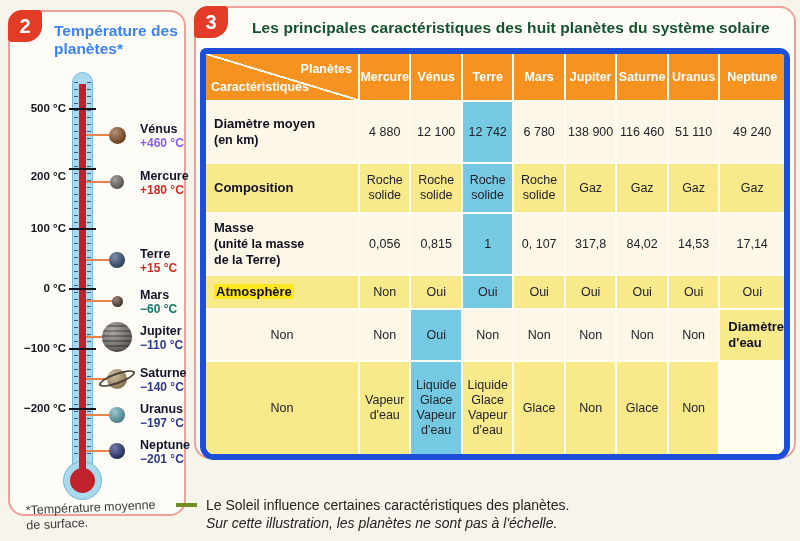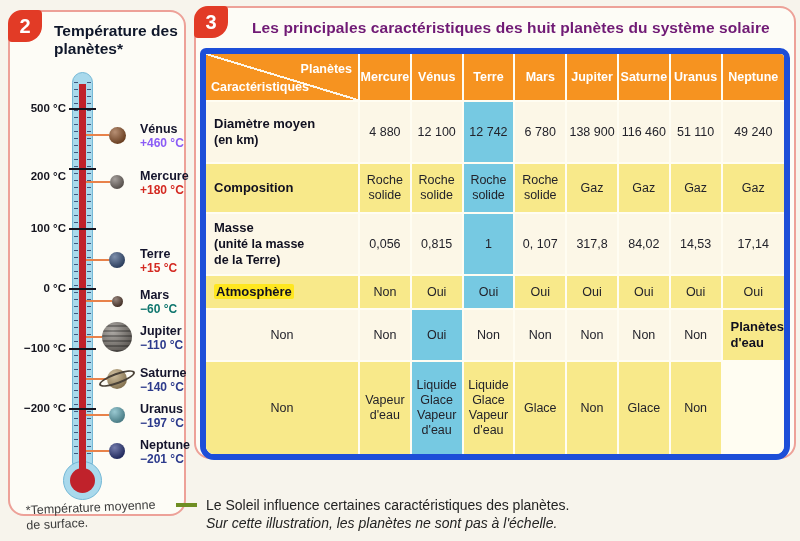--- a/index.html
+++ b/index.html
@@ -24,21 +24,21 @@
     position:absolute; left:-2px; top:-2px;
     width:34px; height:32px;
     background:#e23b26; color:#fff;
     font-weight:bold; font-size:20px;
     display:flex; align-items:center; justify-content:center;
     border-radius:14px 4px 16px 4px;
     z-index:5;
   }
   #left-title {
     position:absolute; left:44px; top:10px; width:128px;
-    font-weight:bold; font-size:15.5px; line-height:18px; color:#0f172a;
+    font-weight:bold; font-size:15.5px; line-height:18px; color:#3b82f6;
   }
 
   
   #thermo-area { position:absolute; inset:0; }
   #tube {
     position:absolute; left:62px; top:60px; width:21px; height:392px;
     background:#a9d9ec; border:1px solid #74b8d6;
     border-radius:11px 11px 0 0;
   }
   #tube-red {
@@ -80,21 +80,21 @@
     font-size:12.5px; color:#3c3c3c; line-height:15px;
     transform:rotate(-2.5deg);
   }
 
   
   #table-title-band {
     position:relative; height:40px;
     display:flex; align-items:center;
   }
   #table-title {
-    margin-left:56px; font-weight:bold; font-size:15.5px; color:#701a75;
+    margin-left:56px; font-weight:bold; font-size:15.5px; color:#14532d;
     letter-spacing:.1px;
   }
   #grid-wrap {
     margin:0 4px;
     border:6px solid #1d4ed8;
     border-radius:6px 10px 14px 14px;
     overflow:hidden;
     background:#fffdf2;
   }
   #grid {
@@ -296,21 +296,21 @@
         <div class="dcell row-yellow">Oui</div>
         <div class="dcell row-cream">Non</div>
         <div class="dcell row-cream">Non</div>
         <div class="dcell col-blue">Oui</div>
         <div class="dcell row-cream">Non</div>
         <div class="dcell row-cream">Non</div>
         <div class="dcell row-cream">Non</div>
         <div class="dcell row-cream">Non</div>
         <div class="dcell row-cream">Non</div>
         <div class="lcell row-yellow">
-          <div><span>Planètes d'eau</span></div>
+          <div><span>Diamètre d'eau</span></div>
         </div>
         <div class="dcell row-yellow">Non</div>
         <div class="dcell row-yellow">Vapeur
 d'eau</div>
         <div class="dcell col-blue">Liquide
 Glace
 Vapeur
 d'eau</div>
         <div class="dcell row-yellow">Liquide
 Glace

